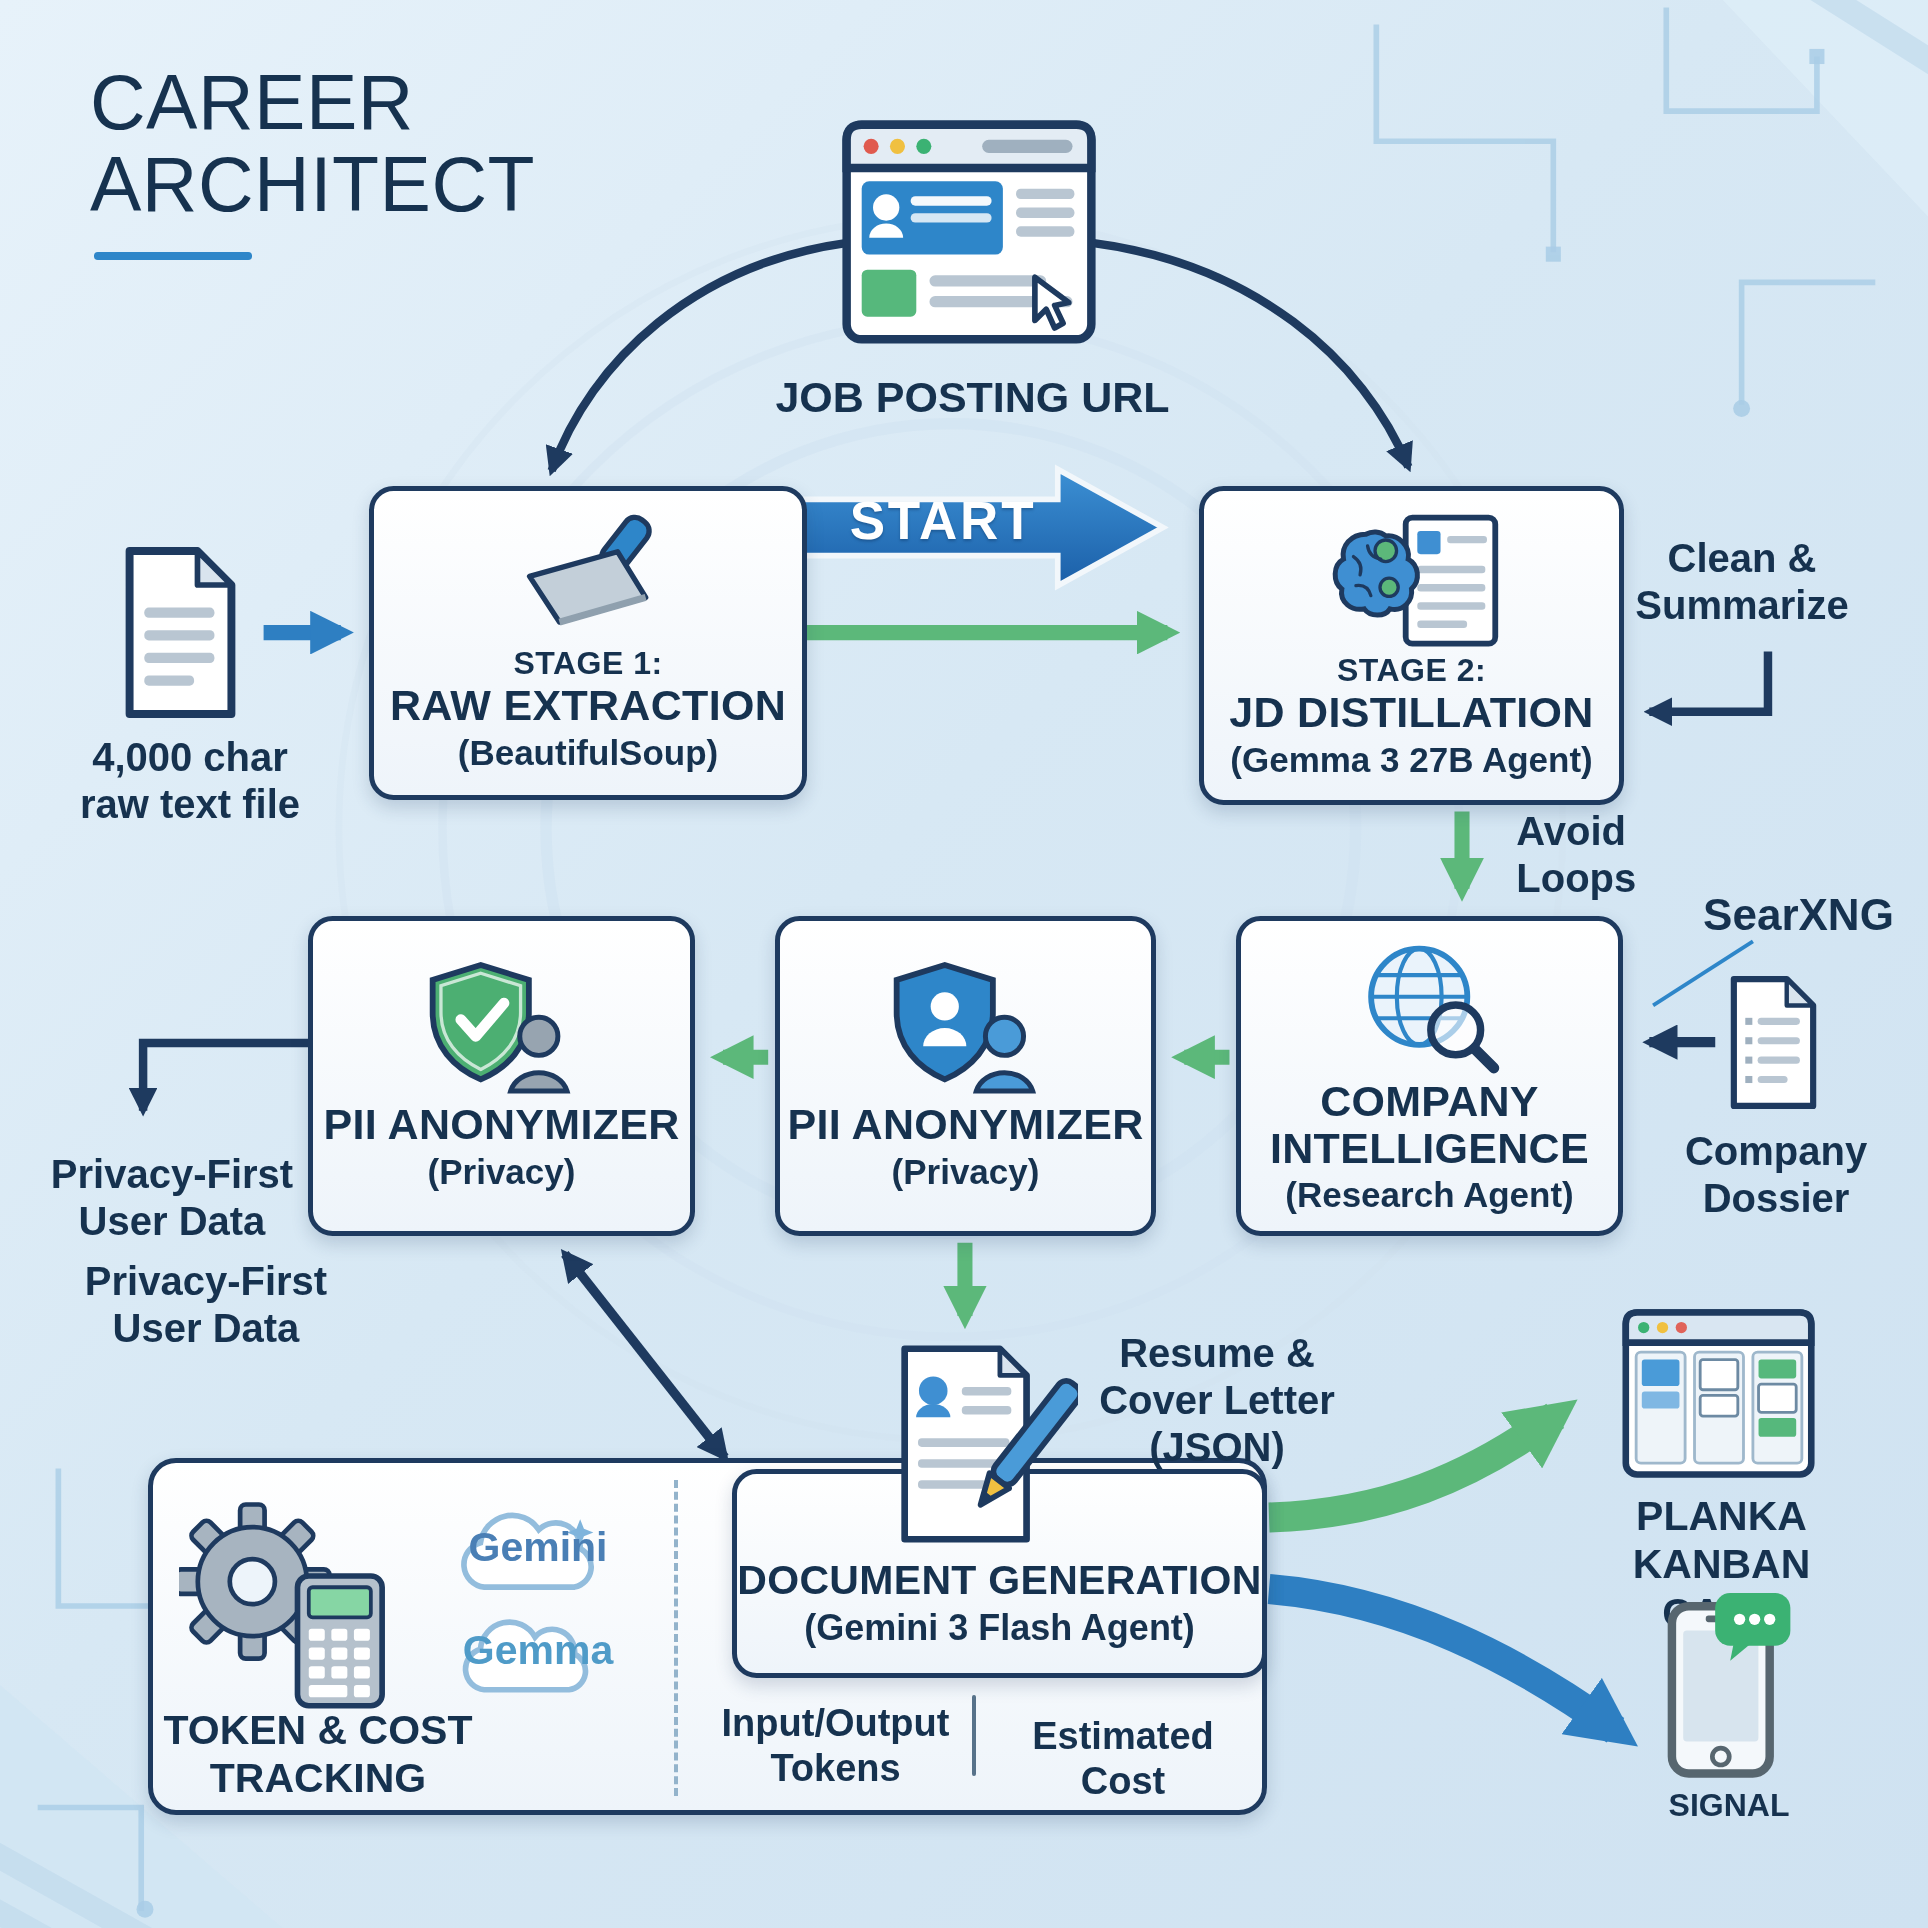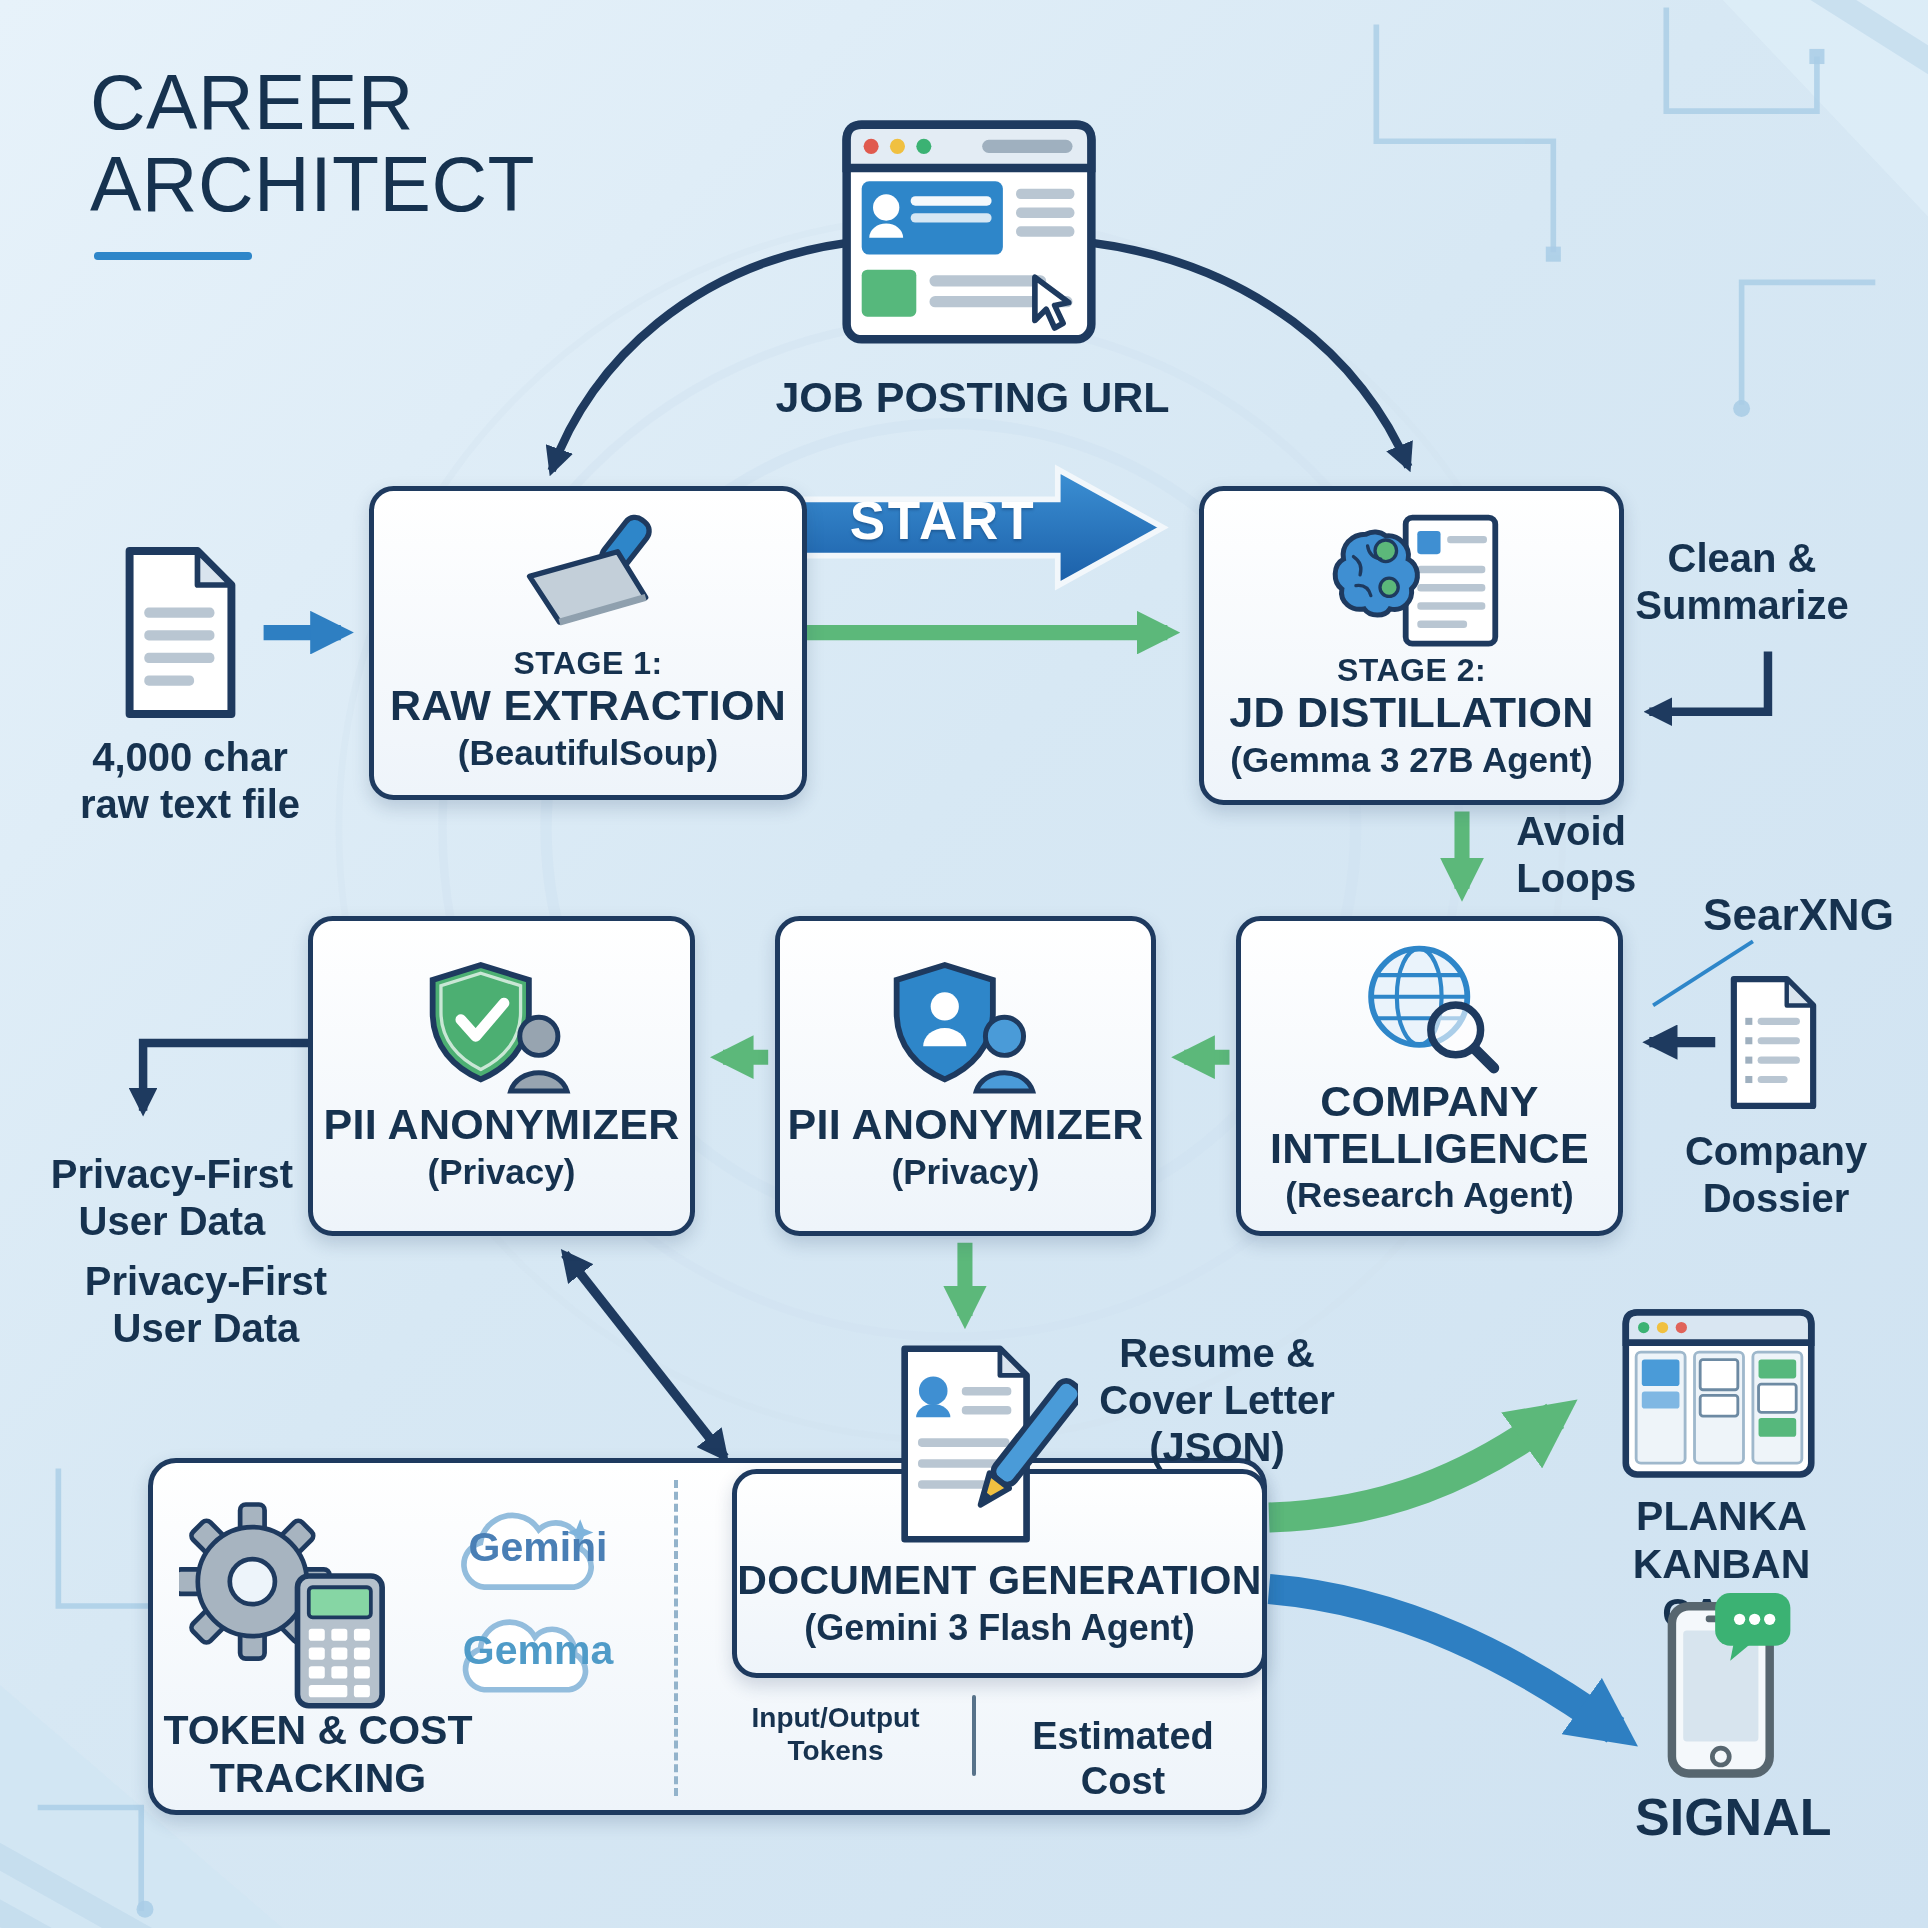--- a/index.html
+++ b/index.html
@@ -315,21 +315,21 @@
   <svg class="icon" style="left:439px;top:1603px;" width="193" height="102" viewBox="0 0 205 108">
     <path d="M48 92 a22 22 0 0 1 -4 -43 a31 31 0 0 1 58 -13 a24 24 0 0 1 42 18 a20 20 0 0 1 -6 38 z" fill="#ffffff" stroke="#93bddd" stroke-width="6"></path>
   </svg>
   <div class="cloud-text" style="left:458px;top:1627px;width:160px;color:#4f9bc8;">Gemma</div>
 
   <div class="node-box" style="left:732px;top:1469px;width:535px;height:209px;justify-content:flex-end;padding-bottom:24.5px;">
     <div class="box-title" style="font-size:41px;">DOCUMENT GENERATION</div>
     <div class="box-sub" style="font-size:36px;">(Gemini 3 Flash Agent)</div>
   </div>
 
-  <div class="label" style="left:718px;top:1701px;width:235px;font-size:28px;font-weight:700;">
+  <div class="label" style="left:718px;top:1701px;width:235px;font-size:38px;font-weight:700;">
     <div>Input/Output</div>
     <div>Tokens</div>
   </div>
   <div class="v-divider"></div>
   <div class="label" style="left:991px;top:1714px;width:264px;font-size:38px;font-weight:700;">Estimated Cost</div>
 
   <svg class="icon" style="left:878px;top:1337px;z-index:4;" width="200" height="215" viewBox="0 0 210 225">
     <path d="M28 12 h100 l28 28 v172 h-128 z" fill="#ffffff" stroke="#1e3a5f" stroke-width="7" stroke-linejoin="round"></path>
     <polygon points="128,12 156,40 128,40" fill="#d9e4ee" stroke="#1e3a5f" stroke-width="5" stroke-linejoin="round"></polygon>
     <circle cx="58" cy="56" r="15" fill="#3f8fd2"></circle>
@@ -377,16 +377,16 @@
     <rect x="18" y="14" width="104" height="178" rx="18" fill="#f4f8fb" stroke="#57666f" stroke-width="9"></rect>
     <rect x="30" y="40" width="80" height="118" rx="4" fill="#d7e4ee"></rect>
     <rect x="54" y="24" width="32" height="7" rx="3" fill="#57666f"></rect>
     <circle cx="70" cy="174" r="9" fill="none" stroke="#57666f" stroke-width="5"></circle>
     <rect x="64" y="0" width="80" height="56" rx="16" fill="#3bb273"></rect>
     <polygon points="84,52 104,52 80,72" fill="#3bb273"></polygon>
     <circle cx="90" cy="28" r="6" fill="#ffffff"></circle>
       <circle cx="106" cy="28" r="6" fill="#ffffff"></circle>
       <circle cx="122" cy="28" r="6" fill="#ffffff"></circle>
   </svg>
-  <div class="label" style="left:1635px;top:1787px;width:188px;font-size:52px;">SIGNAL</div>
+  <div class="label" style="left:1635px;top:1787px;width:188px;font-size:32px;">SIGNAL</div>
 
 </div>
 
 
 </body></html>

